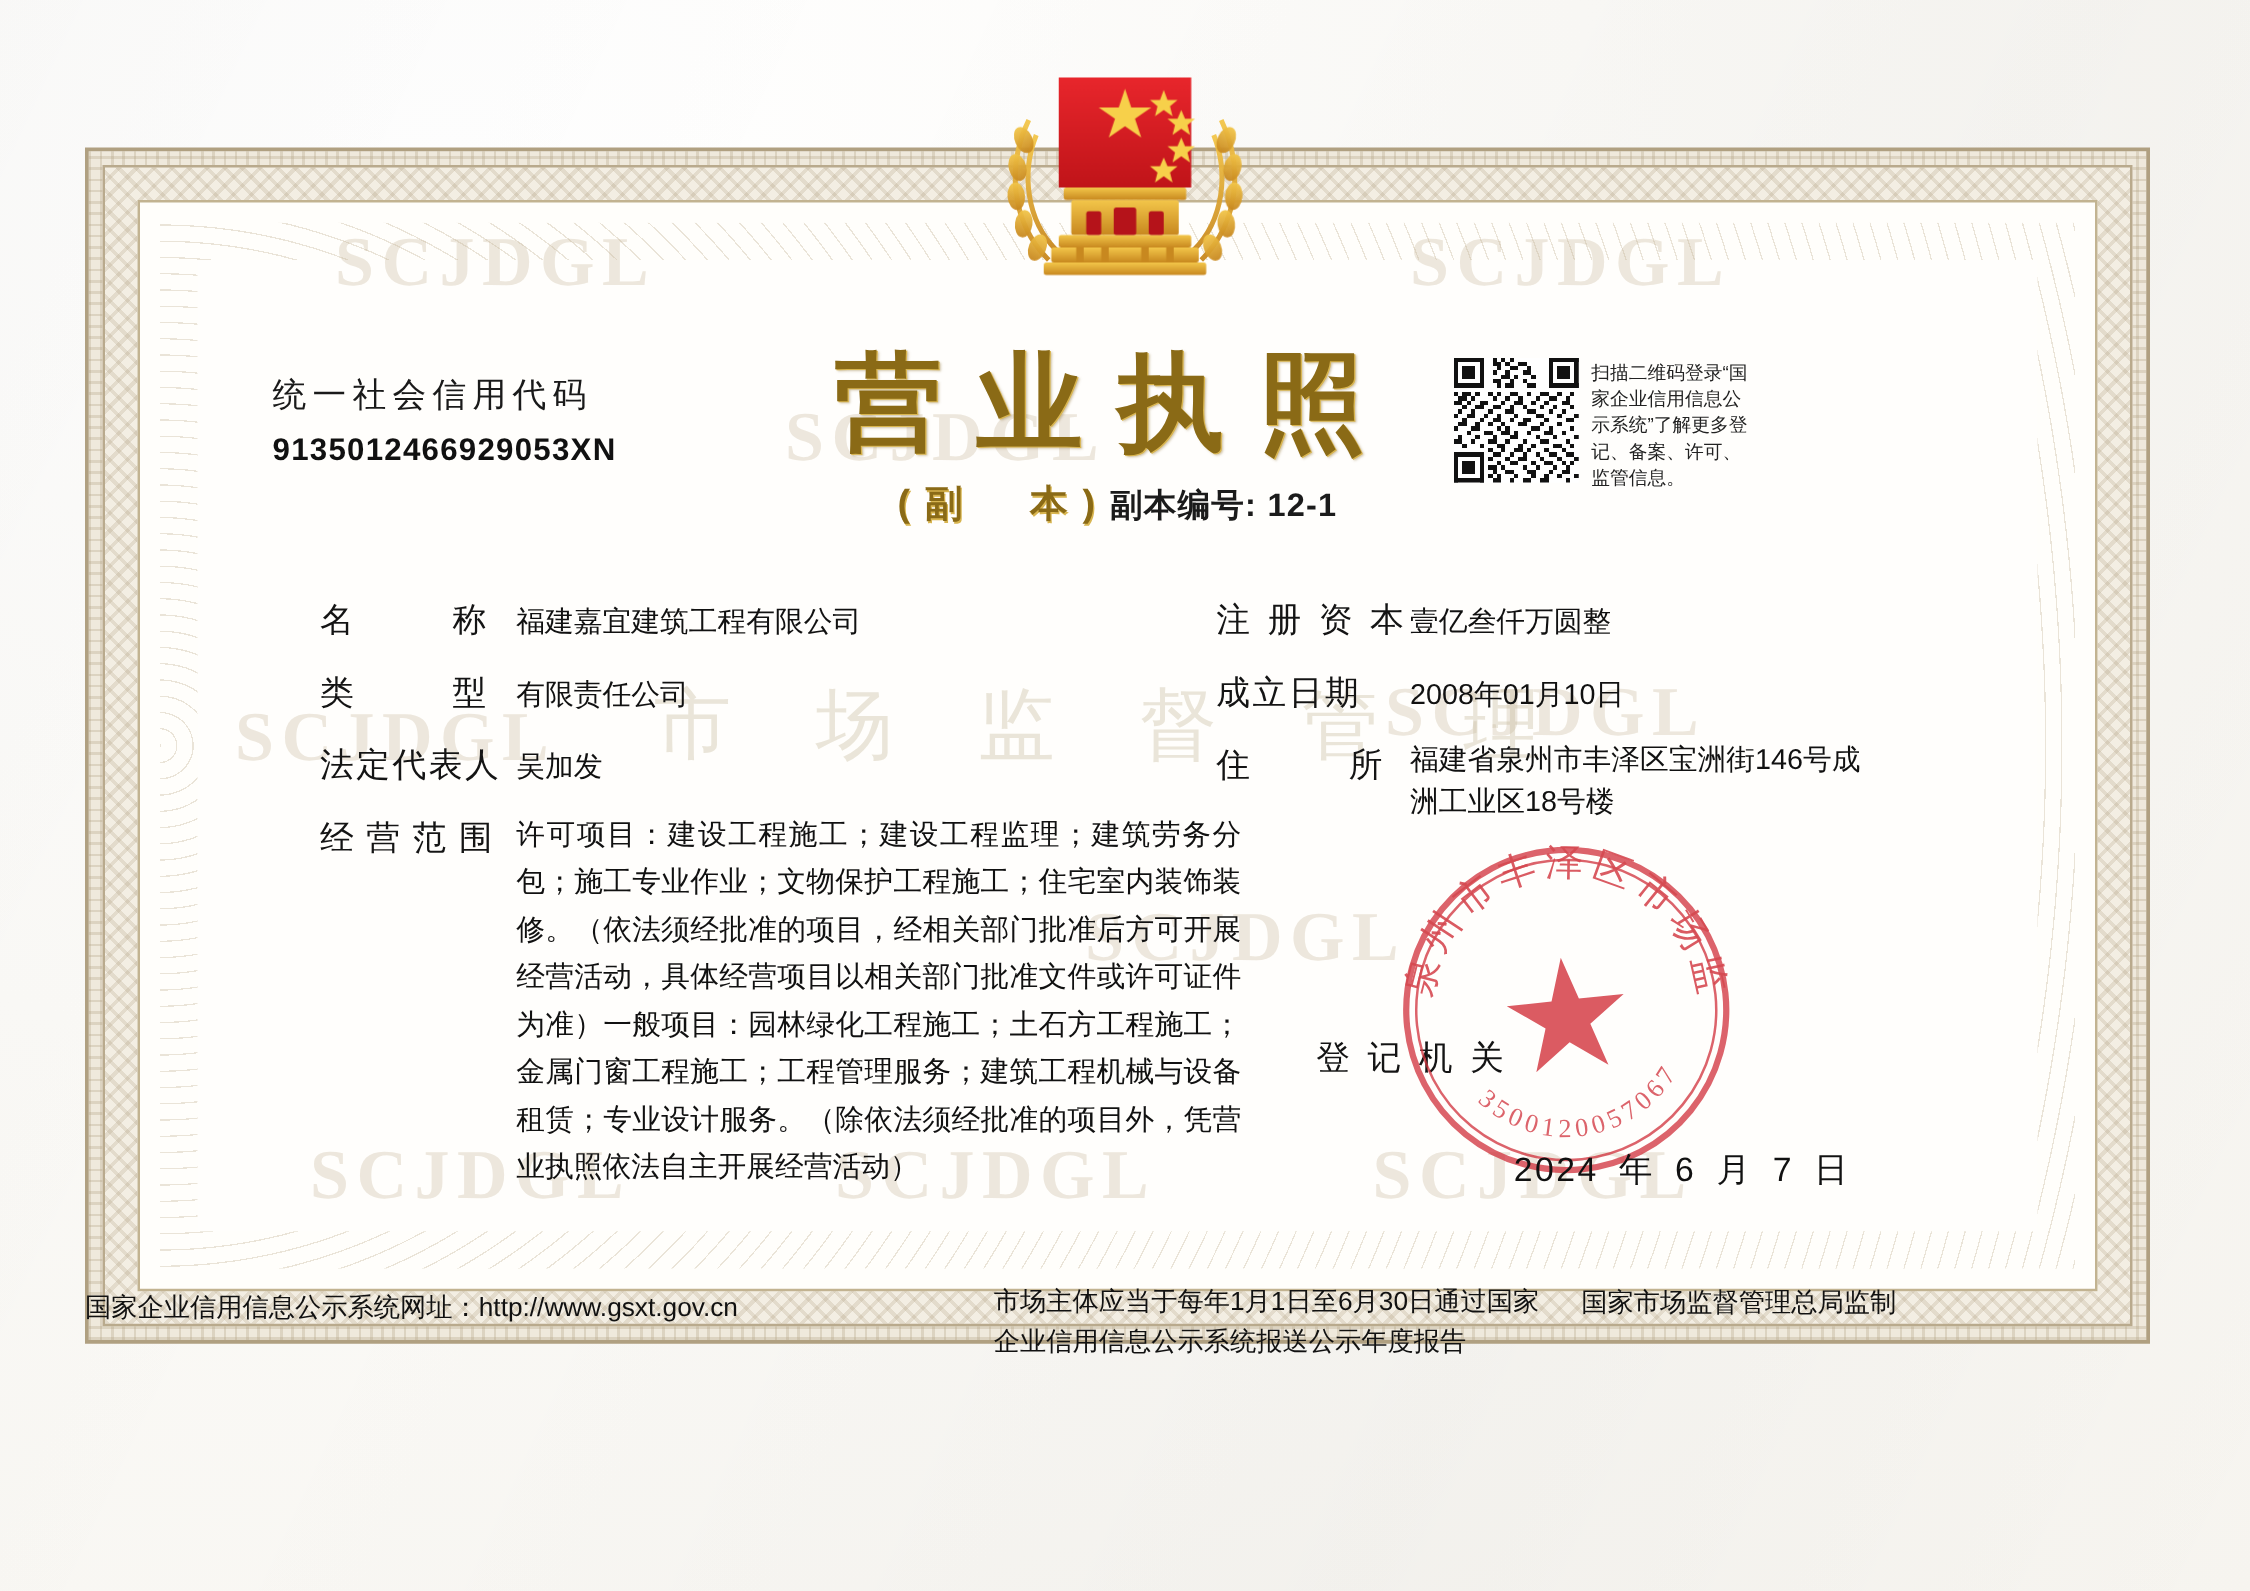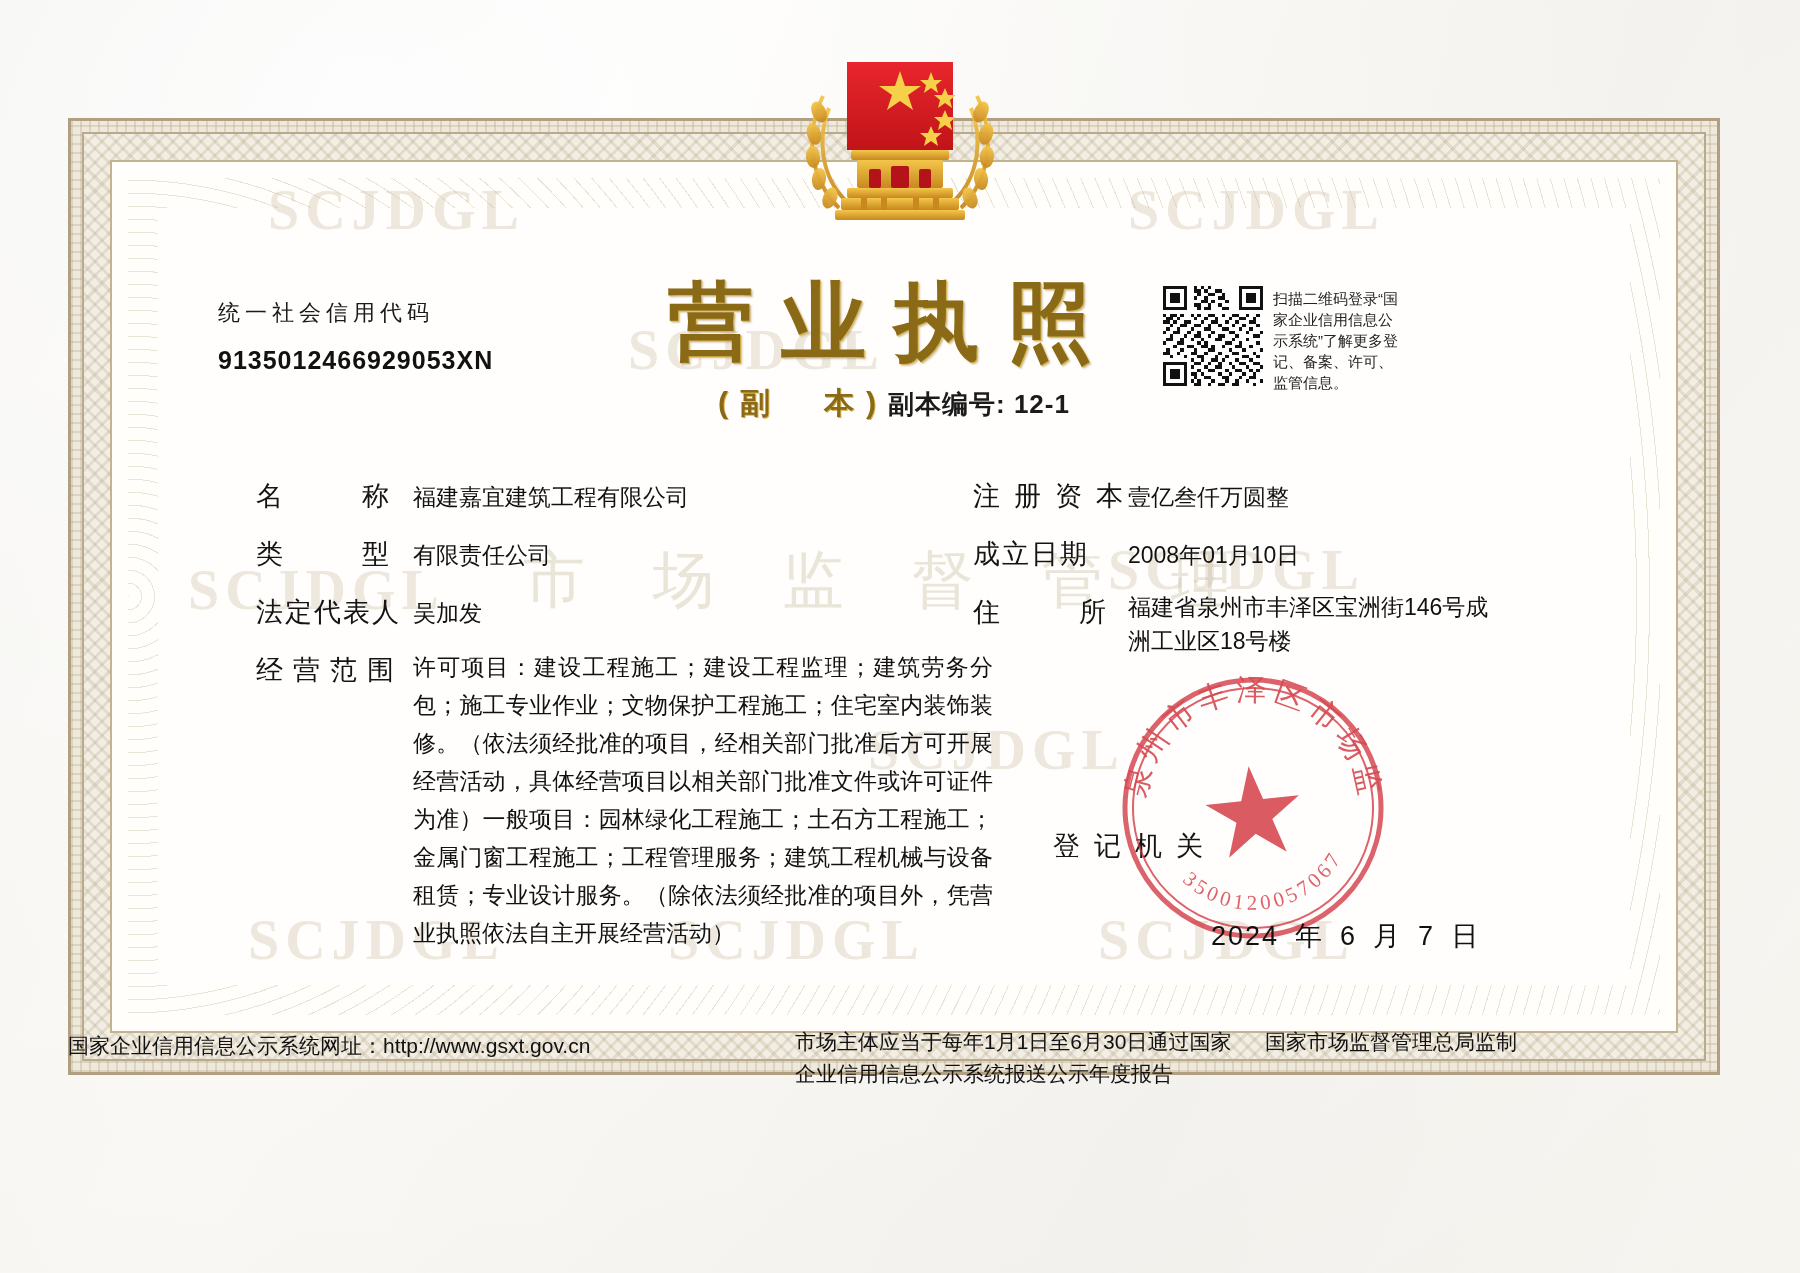--- a/index.html
+++ b/index.html
@@ -71,21 +71,21 @@
   }
 
   
   .emblem{position:absolute;left:795px;top:38px;width:210px;height:196px;}
 
   
   .content{position:absolute;left:0;top:0;width:1652px;height:905px;}
 
   .code-label{
     position:absolute;left:150px;top:180px;
-    font-size:22px;letter-spacing:5px;color:#1a1a1a;
+    font-size:27px;letter-spacing:5px;color:#1a1a1a;
     font-family:Liberation Serif, serif;
   }
   .code-value{
     position:absolute;left:150px;top:228px;
     font-size:25px;letter-spacing:1px;color:#111;font-weight:bold;
   }
 
   .title{
     position:absolute;left:0;right:0;top:147px;text-align:center;
     font-size:85px;letter-spacing:28px;font-weight:bold;

